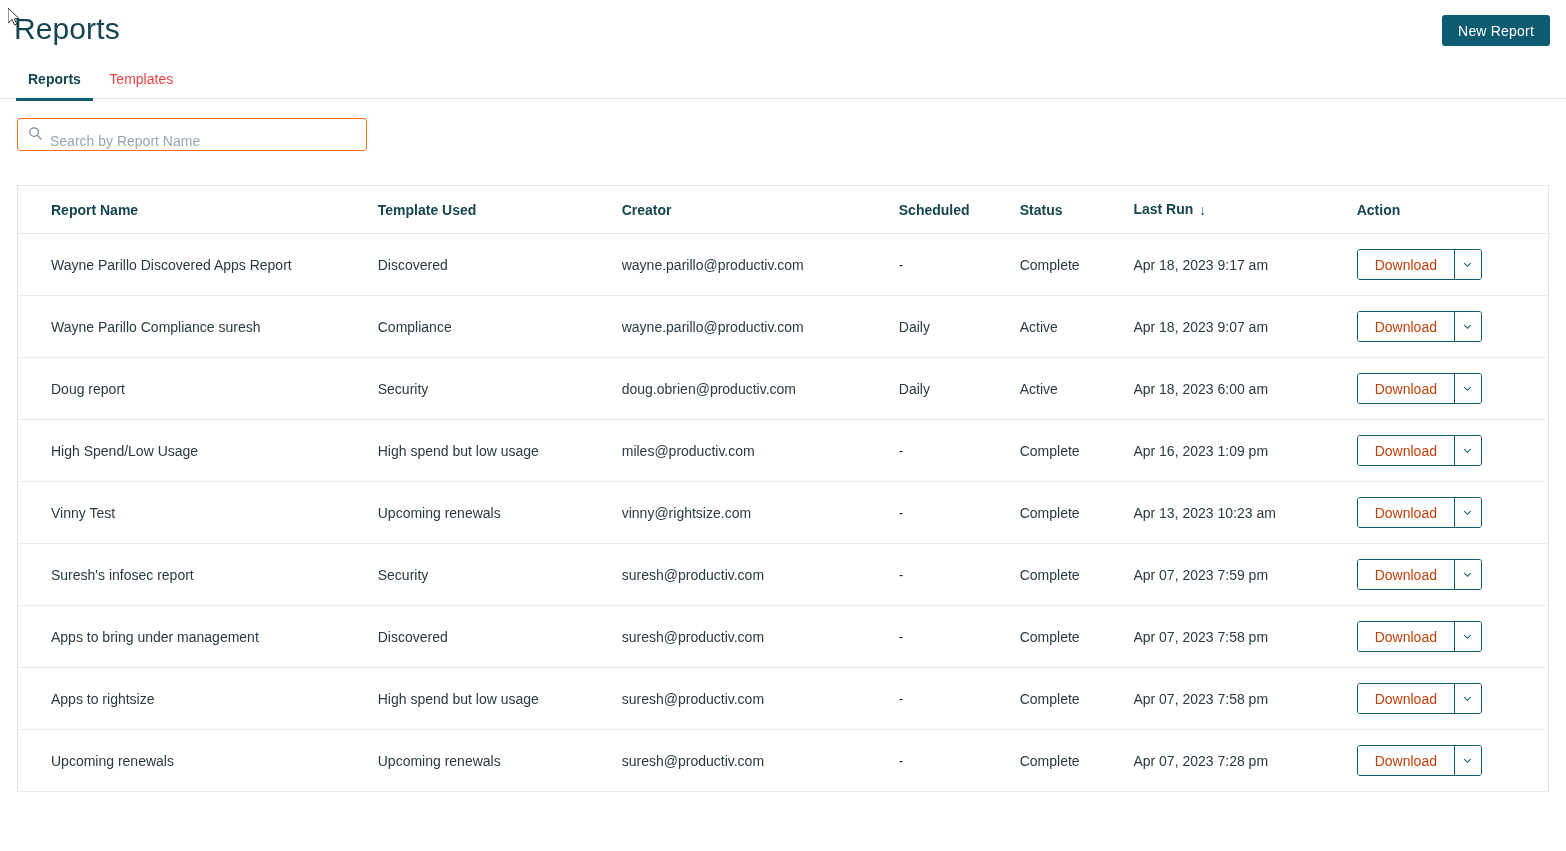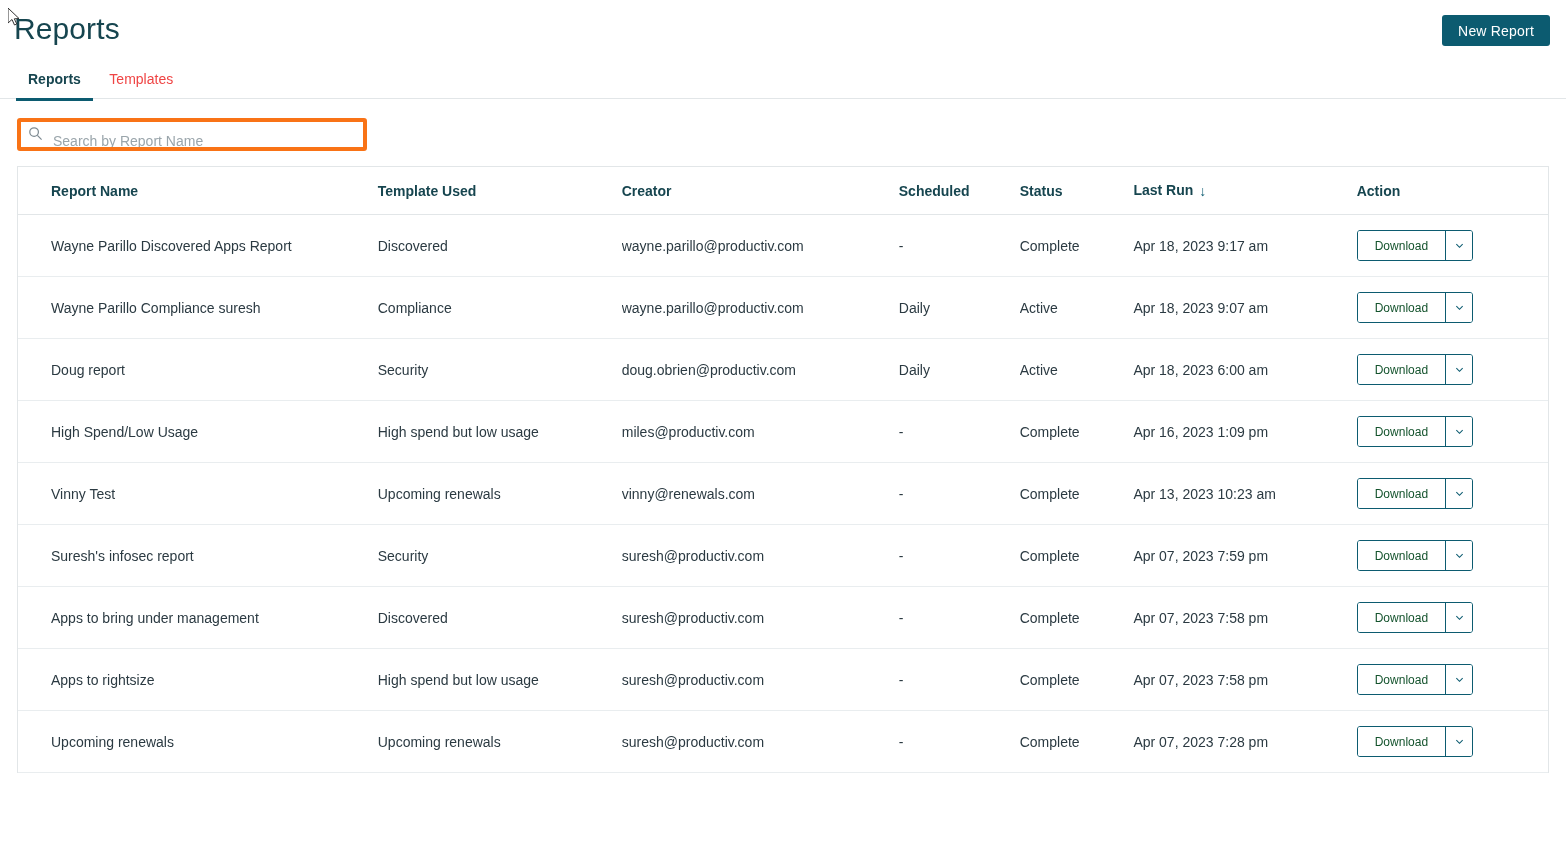--- a/index.html
+++ b/index.html
@@ -76,41 +76,41 @@
   
   .search-wrap {
     position: relative;
     margin: 19px 0 0 17px;
     width: 350px;
     height: 33px;
   }
   .search-input {
     width: 350px;
     height: 33px;
-    border: 4px solid #f97316;
+    border: 1px solid #f97316;
     border-radius: 3px;
     padding: 12px 10px 0 32px;
     font-size: 14px;
     font-family: "Liberation Sans", sans-serif;
     color: #2b3a42;
     outline: none;
   }
   .search-input::placeholder { color: #9aa5ab; }
   .search-icon {
     position: absolute;
     left: 11px;
     top: 8px;
     width: 15px;
     height: 15px;
     pointer-events: none;
   }
 
   
   .table-wrap {
-    margin: 15px 17px 0 17px;
+    margin: 34px 17px 0 17px;
     border: 1px solid #e2e6e8;
     border-bottom: none;
   }
   table.reports {
     width: 100%;
     border-collapse: collapse;
     table-layout: fixed;
   }
   table.reports thead th {
     text-align: left;
@@ -157,22 +157,22 @@
     align-items: stretch;
     height: 31px;
     border: 1px solid #0c5b70;
     border-radius: 3px;
     overflow: hidden;
   }
   .split-btn .main {
     padding: 0 17px;
     display: flex;
     align-items: center;
-    font-size: 12px;
-    color: #14532d;
+    font-size: 14px;
+    color: #c2410c;
     background: #ffffff;
     cursor: pointer;
     white-space: nowrap;
   }
   .split-btn .caret {
     width: 27px;
     display: flex;
     align-items: center;
     justify-content: center;
     border-left: 1px solid #0c5b70;
@@ -303,21 +303,21 @@
                 <span class="caret">
                   <svg class="caret-glyph" viewBox="0 0 10 10">
                     <polyline points="1.5,3.5 5,7 8.5,3.5" fill="none" stroke="#0c5b70" stroke-width="1.2"></polyline>
                   </svg>
                 </span>
               </span></td>
           </tr>
           <tr>
             <td>Vinny Test</td>
             <td>Upcoming renewals</td>
-            <td>vinny@renewals.com</td>
+            <td>vinny@rightsize.com</td>
             <td>-</td>
             <td>Complete</td>
             <td>Apr 13, 2023 10:23 am</td>
             <td><span class="split-btn">
                 <span class="main">Download</span>
                 <span class="caret">
                   <svg class="caret-glyph" viewBox="0 0 10 10">
                     <polyline points="1.5,3.5 5,7 8.5,3.5" fill="none" stroke="#0c5b70" stroke-width="1.2"></polyline>
                   </svg>
                 </span>

